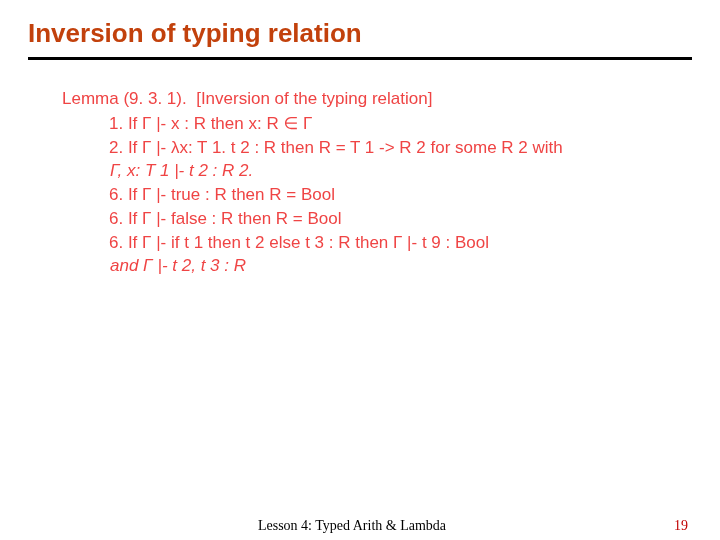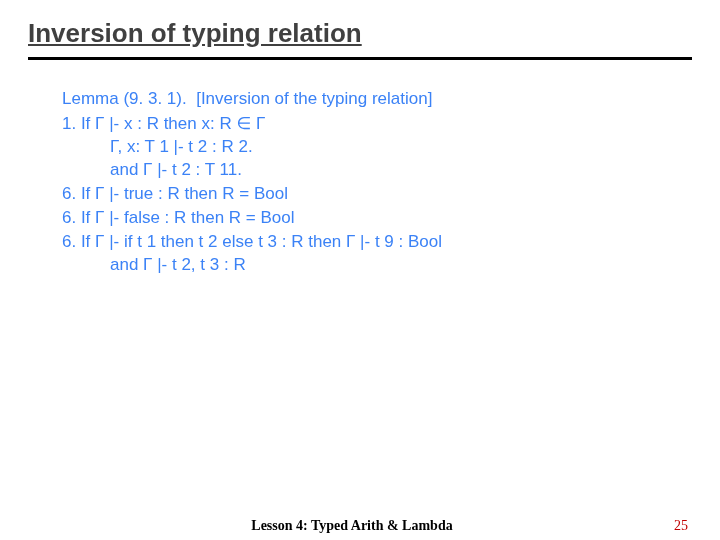--- a/index.html
+++ b/index.html
@@ -10,79 +10,77 @@
     font-family: "Trebuchet MS", Verdana, sans-serif;
     position: relative;
     overflow: hidden;
   }
   .slide {
     padding: 18px 28px 0 28px;
   }
   .title {
     font-size: 26px;
     font-weight: bold;
-    color: #404040;
+    color: #c2410c;
     padding-bottom: 6px;
-    text-decoration: underline;
   }
   .rule {
     border: none;
     border-top: 3px solid #000;
     margin: 2px 0 0 0;
   }
   .content {
     padding: 28px 20px 0 34px;
     font-size: 17px;
     line-height: 1.35;
-    color: #3b82f6;
+    color: #ef4444;
   }
   .lemma-head { margin-bottom: 2px; }
-  .item { padding-left: 24px; text-indent: -24px; margin-top: 1px; }
-  .item-cont { padding-left: 48px; text-indent: 0; }
+  .item { padding-left: 24px; text-indent: -24px; margin-top: 1px; margin-left: 47px; }
+  .item-cont { padding-left: 48px; text-indent: 0; font-style: italic; }
   .footer {
     position: absolute;
     bottom: 22px;
     left: 0;
     width: 720px;
     font-family: "Times New Roman", serif;
     font-size: 14px;
   }
   .footer-center {
     position: absolute;
     left: 0; right: 16px;
     text-align: center;
     color: #000;
-    font-weight: bold;
   }
   .footer-right {
     position: absolute;
     right: 32px;
     color: #c00000;
   }
 </style>
 </head>
 <body>
 
 <div class="slide">
   <div class="title">Inversion of typing relation</div>
   <hr class="rule">
   <div class="content">
     <div class="lemma-head">Lemma (9. 3. 1).&nbsp;&nbsp;[Inversion of the typing relation]</div>
 
     <div class="item">1. If Γ |- x : R  then x: R  ∈ Γ</div>
 
+    <div class="item">2. If Γ |- λx: T 1. t 2 : R  then R = T 1 -&gt; R 2 for some R 2 with</div>
     <div class="item-cont">Γ, x: T 1 |- t 2 : R 2.</div>
 
-    <div class="item-cont">and Γ |- t 2 : T 11.</div>
 
     <div class="item">6. If Γ |- true : R  then R = Bool</div>
 
     <div class="item">6. If Γ |- false : R  then R = Bool</div>
 
     <div class="item">6. If Γ |- if t 1 then t 2 else t 3 : R  then Γ |- t 9 : Bool</div>
     <div class="item-cont">and Γ |- t 2, t 3 : R</div>
   </div>
 </div>
 
 <div class="footer">
   <div class="footer-center">Lesson 4: Typed Arith &amp; Lambda</div>
-  <div class="footer-right">25</div>
+  <div class="footer-right">19</div>
 </div>
 
 </body></html>

